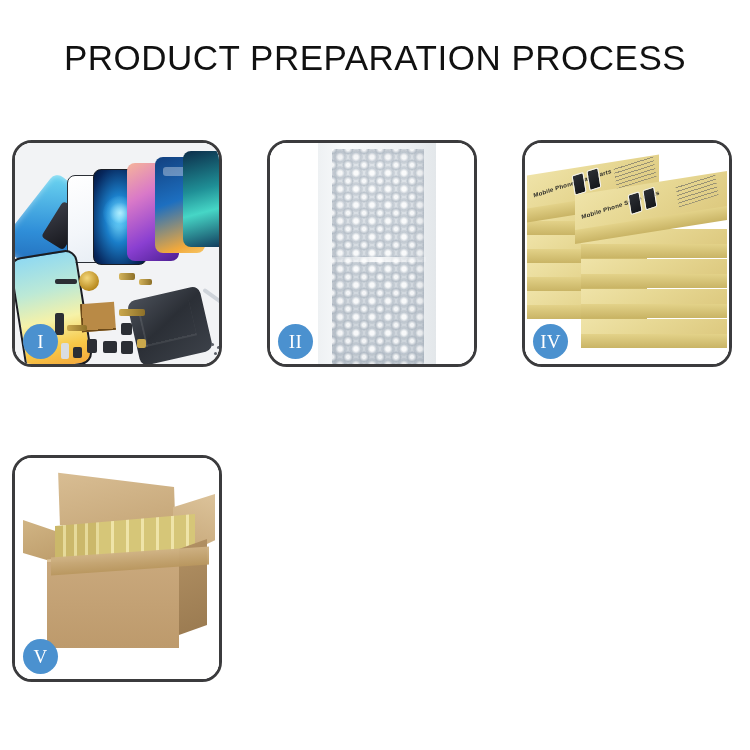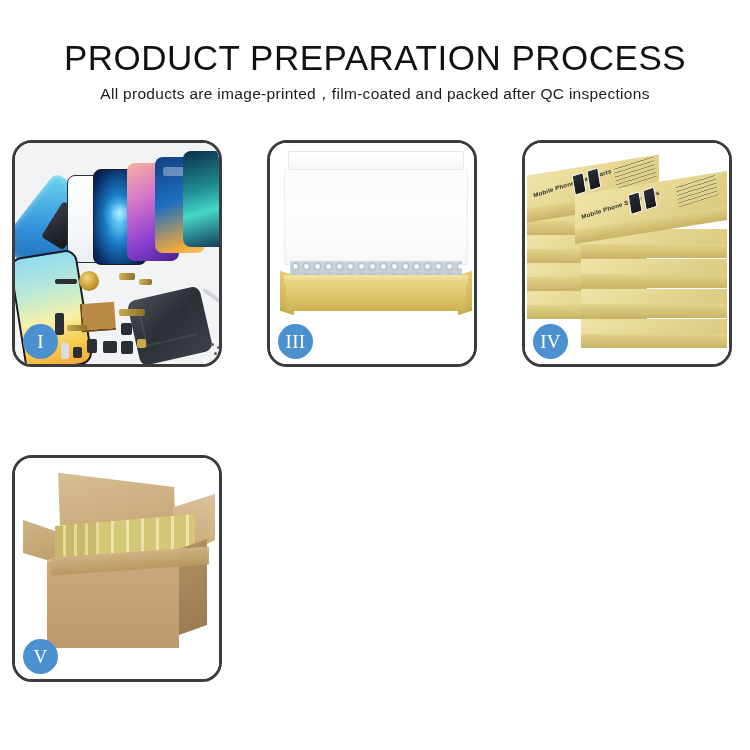--- a/index.html
+++ b/index.html
@@ -403,21 +403,20 @@
     background: linear-gradient(135deg, rgba(255,255,255,.0) 40%, rgba(255,255,255,.5) 55%, rgba(255,255,255,0) 70%);
     pointer-events: none;
   }
 </style>
 </head>
 <body>
 
 <div id="page">
 
   <div class="title">PRODUCT PREPARATION PROCESS</div>
-  <div class="subtitle">All products are image-printed，film-coated and packed after QC inspections</div>
 
   <div class="grid">
 
     <div class="panel">
       <div class="panel-inner">
         <div class="p1-bg"></div>
         <div class="scr scr-blue"></div>
         <div class="scr scr-glass"></div>
         <div class="scr scr-jelly"></div>
         <div class="scr scr-purple"></div>
@@ -439,35 +438,30 @@
         <div class="sp s10"></div>
         <div class="sp s11"></div>
         <div class="sp s12"></div>
         <div class="sp s13"></div>
         <div class="tweezer"></div>
         <div class="screws"></div>
       </div>
       <div class="badge">I</div>
     </div>
 
-
     <div class="panel">
       <div class="panel-inner">
-        <div class="p3-bg"></div>
-        <div class="p3-lid"></div>
-        <div class="p3-inner-back"></div>
-        <div class="p3-foam"></div>
-        <div class="p3-bubbles"></div>
-        <div class="p3-box-left"></div>
-        <div class="p3-box-right"></div>
-        <div class="p3-box-rim"></div>
-        <div class="p3-box-front"></div>
+        <div class="p2-bg"></div>
+        <div class="bw-sleeve"></div>
+        <div class="bw-pack"></div>
+        <div class="bw-seam"></div>
       </div>
-      <div class="badge">III</div>
+      <div class="badge">II</div>
     </div>
+
 
     <div class="panel">
       <div class="panel-inner">
         <div class="p4-bg"></div>
         <div class="stack">
 
           <div class="kbox" style="left:2px; top:148px; width:120px; height:15px;">
             <div class="top"></div>
               <div class="side"></div>
           </div>

